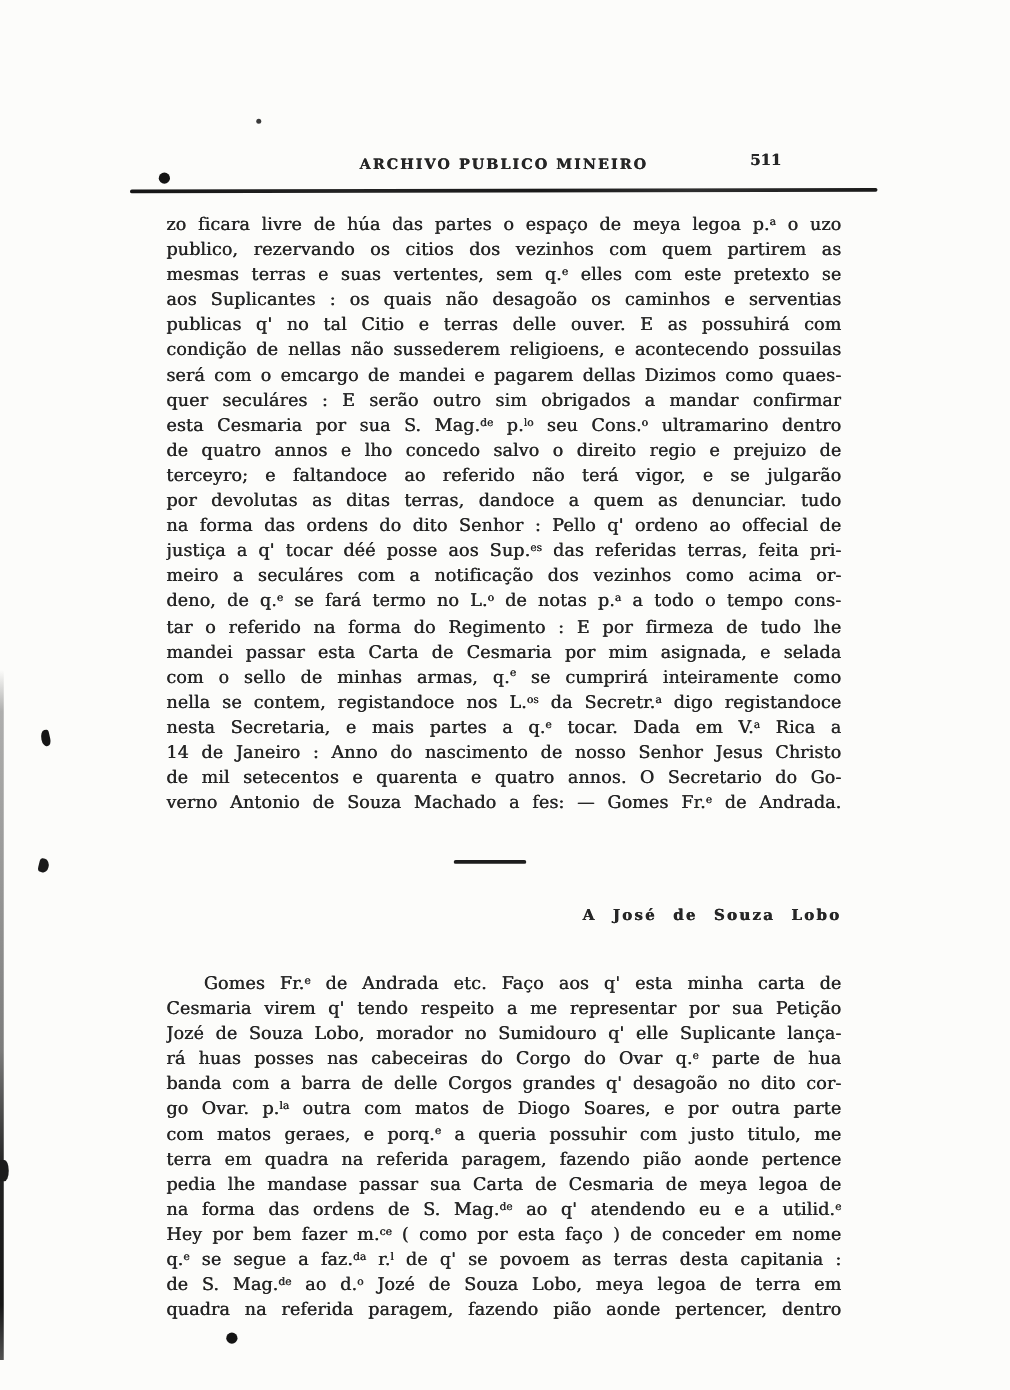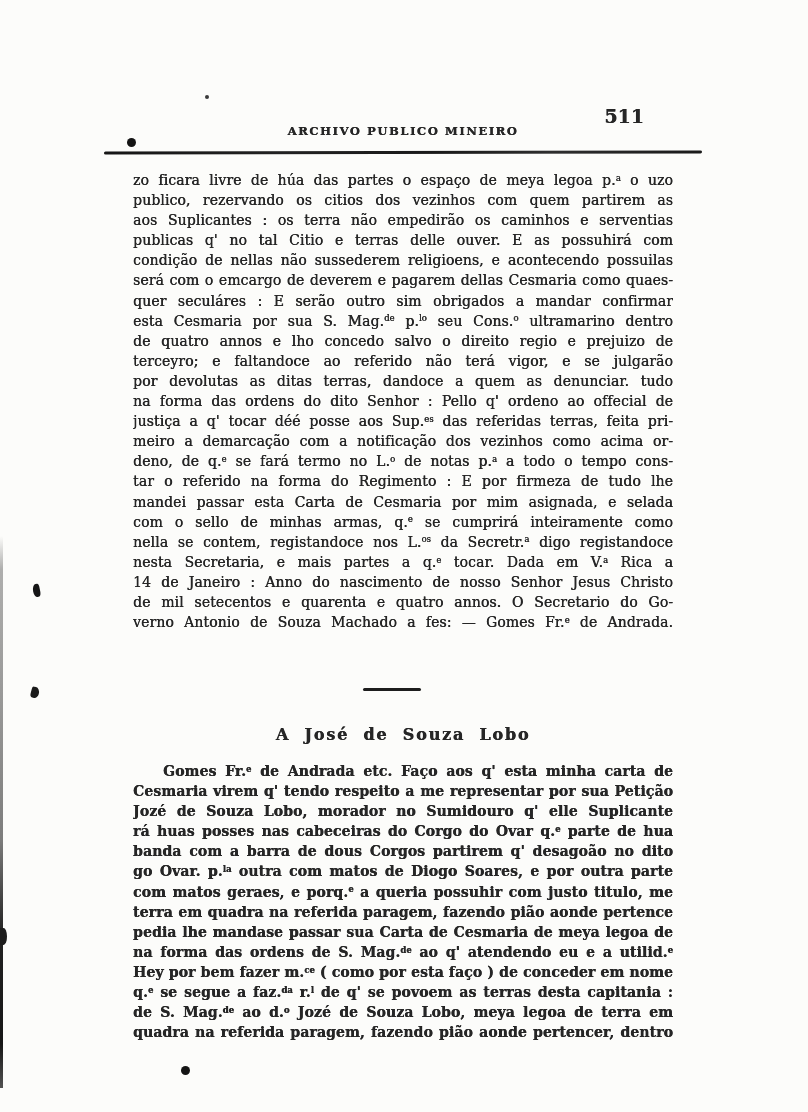--- a/index.html
+++ b/index.html
@@ -29,24 +29,24 @@
     width: 540px;
     text-align: center;
     font-size: 11.5px;
     font-weight: bold;
     letter-spacing: 1.6px;
     text-shadow: 0.3px 0 0 currentColor;
   }
   .page-number {
     position: absolute;
     left: 600px;
-    top: 105px;
+    top: 121px;
     width: 44px;
-    text-align: right;
-    font-size: 19px;
+    text-align: left;
+    font-size: 12px;
     font-weight: bold;
     text-shadow: 0.3px 0 0 currentColor;
   }
   .header-rule {
     position: absolute;
     left: 104px;
     top: 151px;
     width: 598px;
     height: 3px;
     background: linear-gradient(90deg, #161616 0%, #222 30%, #191919 55%, #2e2e2e 75%, #1a1a1a 100%);
@@ -64,21 +64,21 @@
   }
 
   
   .para {
     position: absolute;
     left: 133px;
     width: 540px;
     font-size: 14px;
   }
   .para-1 { top: 170px; }
-  .para-2 { top: 761px; font-weight: bold; }
+  .para-2 { top: 777px; }
   .text-line {
     height: 20.1px;
     line-height: 20.1px;
     overflow: hidden;
     text-align: justify;
     text-align-last: justify;
     white-space: normal;
     text-shadow: 0.35px 0 0 currentColor;
     letter-spacing: 0.1px;
   }
@@ -101,22 +101,22 @@
     height: 3px;
     background: #1d1d1d;
     border-radius: 2px;
   }
   .section-heading {
     position: absolute;
     left: 133px;
     top: 725px;
     width: 540px;
     margin: 0;
-    text-align: center;
-    font-size: 16px;
+    text-align: right;
+    font-size: 12px;
     font-weight: bold;
     letter-spacing: 1.8px;
     word-spacing: 7px;
     text-shadow: 0.45px 0 0 currentColor;
   }
 
   
   .dot-top {
     position: absolute;
     left: 205px;
@@ -188,52 +188,53 @@
   <span class="dot-top"></span>
 
   <span class="header-bullet"></span>
   <div class="running-head">ARCHIVO PUBLICO MINEIRO</div>
   <div class="page-number">511</div>
   <div class="header-rule"></div>
 
   <div class="para para-1">
       <div class="text-line">zo ficara livre de húa das partes o espaço de meya legoa p.<sup>a</sup> o uzo</div>
       <div class="text-line">publico, rezervando os citios dos vezinhos com quem partirem as</div>
-      <div class="text-line">aos Suplicantes : os terra não empedirão os caminhos e serventias</div>
+      <div class="text-line">mesmas terras e suas vertentes, sem q.<sup>e</sup> elles com este pretexto se</div>
+      <div class="text-line">aos Suplicantes : os quais não desagoão os caminhos e serventias</div>
       <div class="text-line">publicas q' no tal Citio e terras delle ouver.  E as possuhirá com</div>
       <div class="text-line">condição de nellas não sussederem religioens, e acontecendo possuilas</div>
-      <div class="text-line">será com o emcargo de deverem e pagarem dellas Cesmaria como quaes-</div>
+      <div class="text-line">será com o emcargo de mandei e pagarem dellas Dizimos como quaes-</div>
       <div class="text-line">quer seculáres :  E serão outro sim obrigados a mandar confirmar</div>
       <div class="text-line">esta Cesmaria por sua S. Mag.<sup>de</sup> p.<sup>lo</sup> seu Cons.<sup>o</sup> ultramarino dentro</div>
       <div class="text-line">de quatro annos e lho concedo salvo o direito regio e prejuizo de</div>
       <div class="text-line">terceyro; e faltandoce ao referido não terá vigor, e se julgarão</div>
       <div class="text-line">por devolutas as ditas terras, dandoce a quem as denunciar. tudo</div>
       <div class="text-line">na forma das ordens do dito Senhor :  Pello q' ordeno ao offecial de</div>
       <div class="text-line">justiça a q' tocar déé posse aos Sup.<sup>es</sup> das referidas terras, feita pri-</div>
-      <div class="text-line">meiro a demarcação com a notificação dos vezinhos como acima or-</div>
+      <div class="text-line">meiro a seculáres com a notificação dos vezinhos como acima or-</div>
       <div class="text-line">deno, de q.<sup>e</sup> se fará termo no L.<sup>o</sup> de notas p.<sup>a</sup> a todo o tempo cons-</div>
       <div class="text-line">tar o referido na forma do Regimento :  E por firmeza de tudo lhe</div>
       <div class="text-line">mandei passar esta Carta de Cesmaria por mim asignada, e selada</div>
       <div class="text-line">com o sello de minhas armas, q.<sup>e</sup> se cumprirá inteiramente como</div>
       <div class="text-line">nella se contem, registandoce nos L.<sup>os</sup> da Secretr.<sup>a</sup> digo registandoce</div>
       <div class="text-line">nesta Secretaria, e mais partes a q.<sup>e</sup> tocar.  Dada em V.<sup>a</sup> Rica a</div>
       <div class="text-line">14 de Janeiro :  Anno do nascimento de nosso Senhor Jesus Christo</div>
       <div class="text-line">de mil setecentos e quarenta e quatro annos.  O Secretario do Go-</div>
       <div class="text-line">verno Antonio de Souza Machado a fes: — Gomes Fr.<sup>e</sup> de Andrada.</div>
     </div>
 
   <div class="section-divider"></div>
   <h2 class="section-heading">A José de Souza Lobo</h2>
 
   <div class="para para-2">
       <div class="text-line indent">Gomes Fr.<sup>e</sup> de Andrada etc.  Faço aos q' esta minha carta de</div>
       <div class="text-line">Cesmaria virem q' tendo respeito a me representar por sua Petição</div>
       <div class="text-line">Jozé de Souza Lobo, morador no Sumidouro q' elle Suplicante lança-</div>
       <div class="text-line">rá huas posses nas cabeceiras do Corgo do Ovar q.<sup>e</sup> parte de hua</div>
-      <div class="text-line">banda com a barra de dous Corgos partirem q' desagoão no dito cor-</div>
+      <div class="text-line">banda com a barra de delle Corgos grandes q' desagoão no dito cor-</div>
       <div class="text-line">go Ovar. p.<sup>la</sup> outra com matos de Diogo Soares, e por outra parte</div>
       <div class="text-line">com matos geraes, e porq.<sup>e</sup> a queria possuhir com justo titulo, me</div>
       <div class="text-line">terra em quadra na referida paragem, fazendo pião aonde pertence</div>
       <div class="text-line">pedia lhe mandase passar sua Carta de Cesmaria de meya legoa de</div>
       <div class="text-line">na forma das ordens de S. Mag.<sup>de</sup> ao q' atendendo eu e a utilid.<sup>e</sup></div>
       <div class="text-line">Hey por bem fazer m.<sup>ce</sup> ( como por esta faço ) de conceder em nome</div>
       <div class="text-line">q.<sup>e</sup> se segue a faz.<sup>da</sup> r.<sup>l</sup> de q' se povoem as terras desta capitania :</div>
       <div class="text-line">de S. Mag.<sup>de</sup> ao d.<sup>o</sup> Jozé de Souza Lobo, meya legoa de terra em</div>
       <div class="text-line">quadra na referida paragem, fazendo pião aonde pertencer, dentro</div>
     </div>

